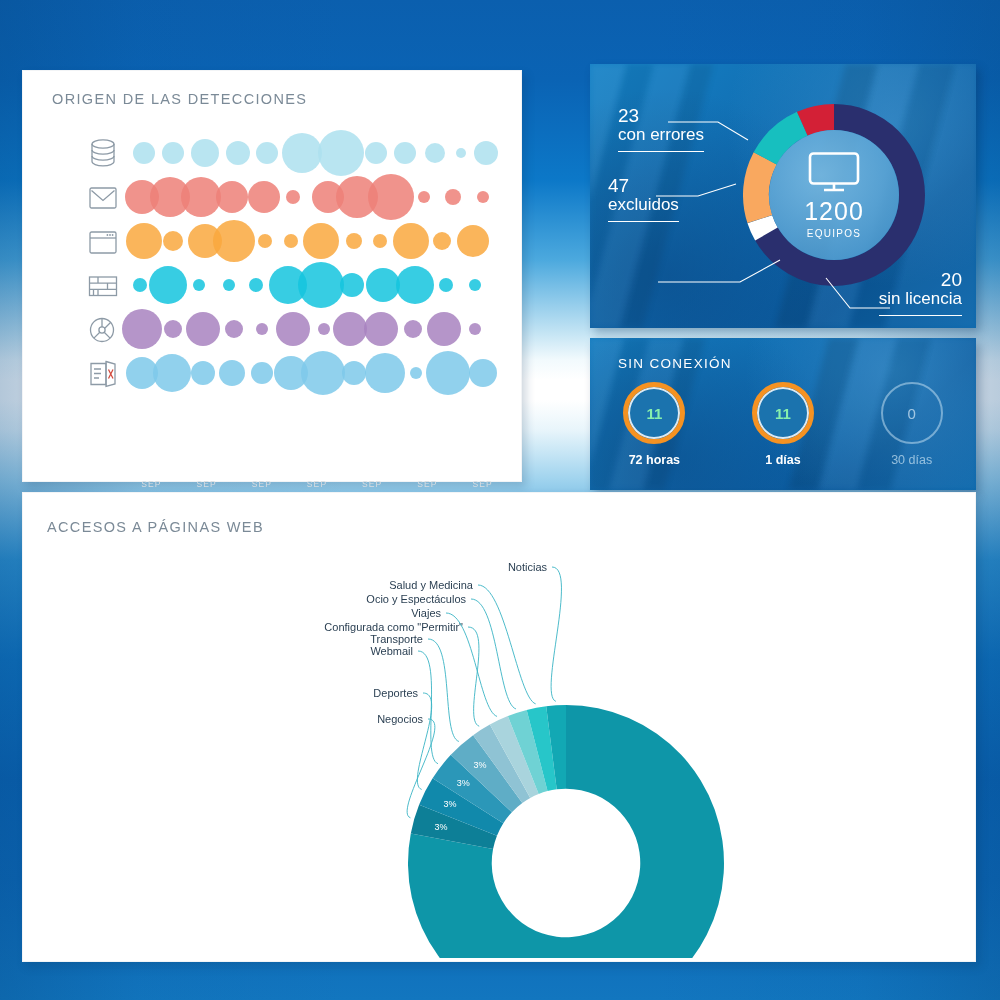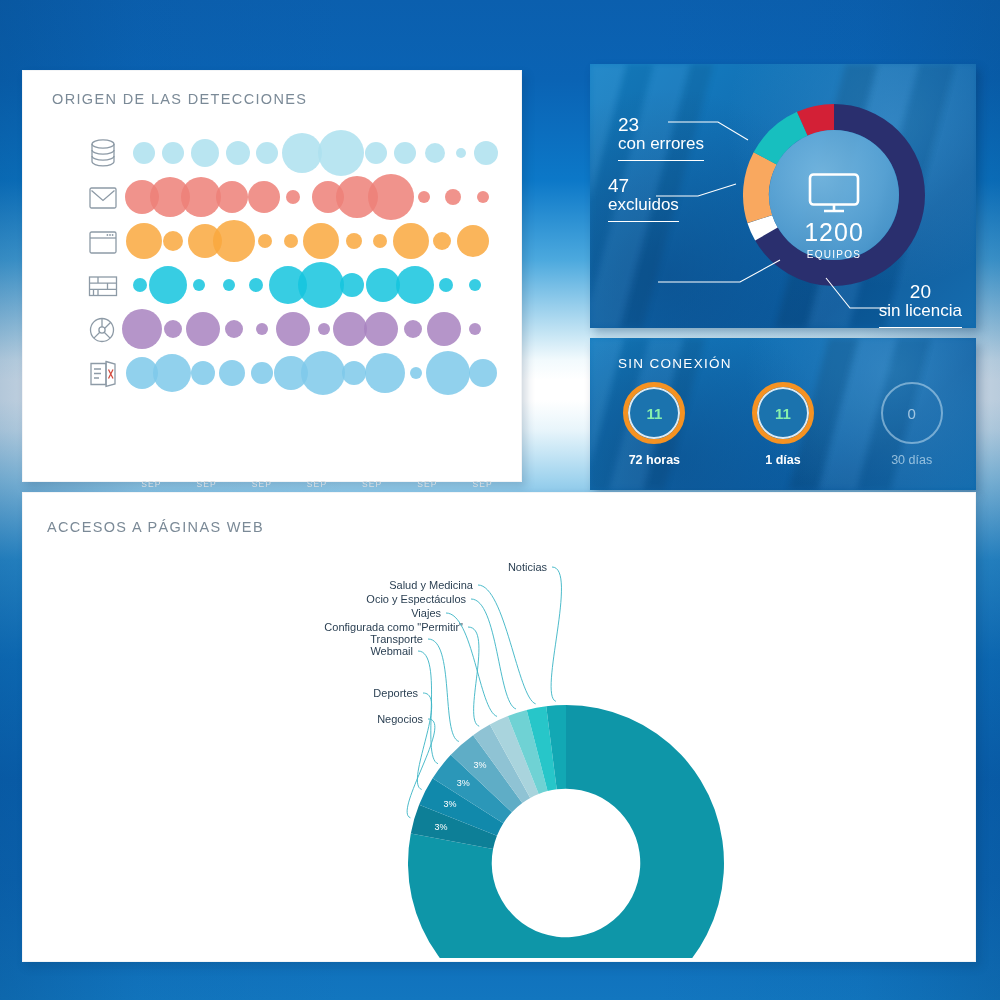--- a/index.html
+++ b/index.html
@@ -111,21 +111,21 @@
 
   
   #panel-equipos { left: 590px; top: 64px; width: 386px; height: 264px; }
   #equipos-donut {
     position: absolute; left: 153px; top: 40px; width: 182px; height: 182px;
   }
   #equipos-donut .hole {
     position:absolute; left: 26px; top: 26px; width: 130px; height: 130px;
     border-radius: 50%;
     background: radial-gradient(circle at 40% 35%, rgba(120,185,225,0.92), rgba(70,150,205,0.80));
-    display:flex; flex-direction:column; align-items:center; justify-content:flex-end;
+    display:flex; flex-direction:column; align-items:center; justify-content:center;
   }
   .monitor-ico { margin-bottom: 2px; }
   #equipos-count { color:#fff; font-size: 25px; letter-spacing: 1px; line-height: 1; }
   #equipos-unit  { color:#fff; font-size: 10px; letter-spacing: 1.3px; margin-top: 4px; }
 
   .callout { position: absolute; color:#fff; }
   .callout .cv { font-size: 19px; line-height: 1.05; }
   .callout .cl { font-size: 17px; line-height: 1.1; border-bottom: 1.4px solid #fff; padding-bottom:6px; display:inline-block;}
   .leader { position:absolute; stroke:#fff; stroke-width:1.1; fill:none; }
 
@@ -353,29 +353,29 @@
         <svg width="56" height="42" viewBox="0 0 56 42" stroke="#ffffff" stroke-width="2.6" fill="none">
           <rect x="4" y="2.5" width="48" height="30" rx="3.5"></rect>
           <path d="M28 32.5v5.5M18 39h20"></path>
         </svg>
       </span>
       <span id="equipos-count">1200</span>
       <span id="equipos-unit">EQUIPOS</span>
     </div>
   </div>
 
-  <div class="callout" style="left:28px; top:51px;">
+  <div class="callout" style="left:28px; top:42px;">
     <div class="cv">23</div>
     <div class="cl">con errores</div>
   </div>
   <div class="callout" style="left:18px; top:112px;">
     <div class="cv">47</div>
     <div class="cl">excluidos</div>
   </div>
-  <div class="callout" style="right:14px; top:218px; text-align:center;">
+  <div class="callout" style="right:14px; top:206px; text-align:right;">
     <div class="cv">20</div>
     <div class="cl">sin licencia</div>
   </div>
 </div>
 
 <div class="panel blue-panel" id="panel-offline">
   <div class="panel-title-light" id="offline-title">SIN CONEXIÓN</div>
   <div class="offline-items" id="offline-items">
       <div class="offline-item on">
         <div class="ring active">11</div>

